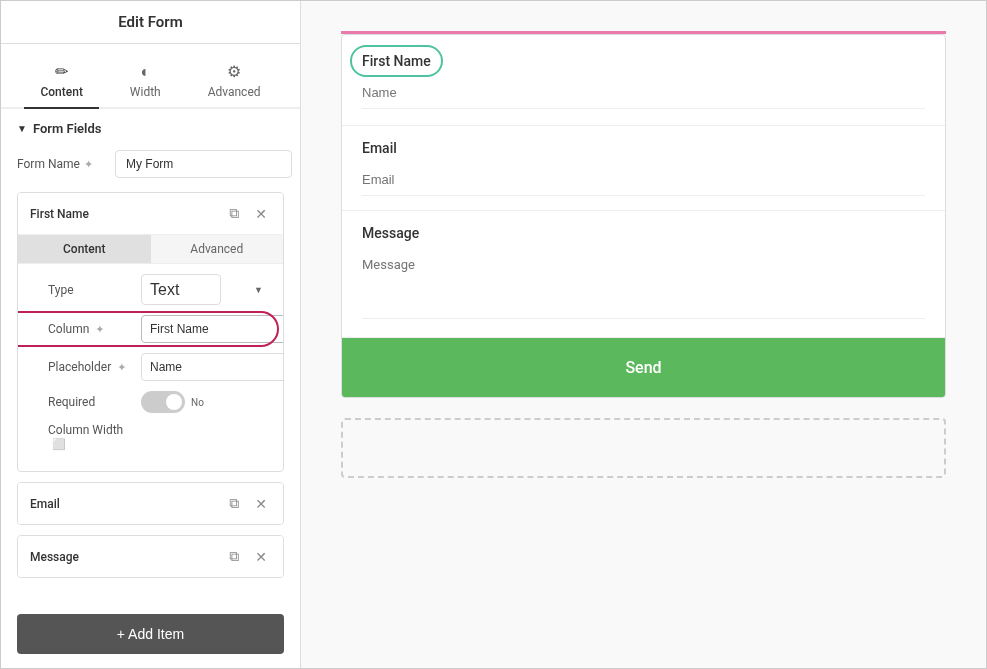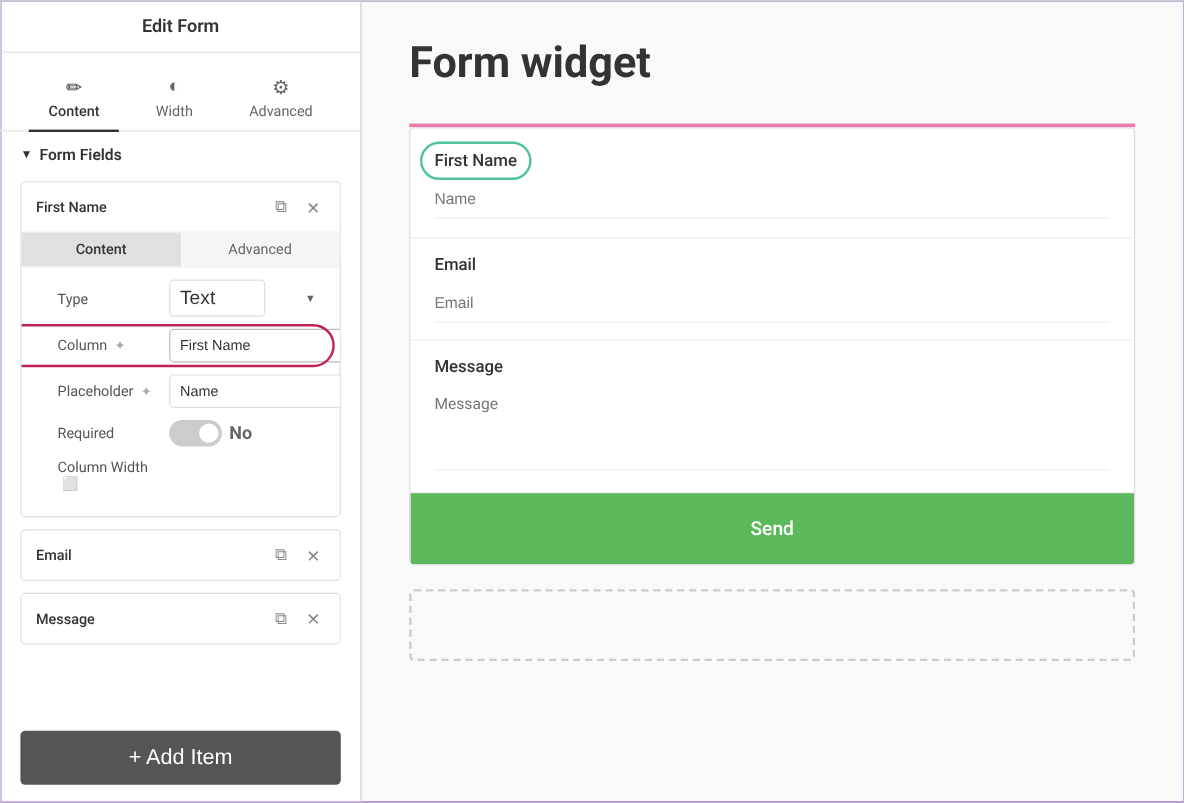--- a/index.html
+++ b/index.html
@@ -7,21 +7,21 @@
       font-family: -apple-system, BlinkMacSystemFont, 'Segoe UI', Roboto, sans-serif;
       background: #f0f0f0;
       display: flex;
       justify-content: center;
       align-items: center;
       min-height: 100vh;
     }
     .app-container {
       width: 987px;
       height: 669px;
-      background: #6d28d9;
+      background: #8b5cf6;
       display: flex;
       border: 1px solid #ccc;
       overflow: hidden;
     }
 
     
     .left-panel {
       width: 300px;
       min-width: 300px;
       background: #fff;
@@ -249,23 +249,22 @@
       content: '';
       position: absolute;
       right: 3px;
       top: 3px;
       width: 16px;
       height: 16px;
       background: #fff;
       border-radius: 50%;
     }
     .toggle-label {
-      font-size: 15px;
+      font-size: 10px;
       color: #666;
-      font-weight: bold;
     }
 
     
     .select-wrapper {
       position: relative;
       flex: 1;
     }
     .select-wrapper::after {
       content: '▼';
       position: absolute;
@@ -278,21 +277,21 @@
     }
 
     
     .add-item-btn {
       margin: auto 16px 16px;
       background: #555;
       color: #fff;
       border: none;
       border-radius: 4px;
       padding: 12px 20px;
-      font-size: 18px;
+      font-size: 14px;
       cursor: pointer;
       display: flex;
       align-items: center;
       justify-content: center;
       gap: 6px;
       width: calc(100% - 32px);
     }
 
     
     .right-panel {
@@ -430,20 +429,27 @@
       </div>
     </div>
 
     <div class="panel-body">
 
       <div class="section-title">
         <span class="arrow">▼</span>
         <span>Form Fields</span>
       </div>
 
+      <div class="form-row">
+        <label class="form-label">
+          <span>Form Name</span>
+          <span class="drag-icon">✦</span>
+        </label>
+        <input class="form-input" type="text" value="My Form" style="">
+      </div>
 
       <div class="field-item">
         <div class="field-item-header">
           <span class="field-item-title">First Name</span>
           <div class="field-actions">
             <button class="field-action-btn" title="Copy">⧉</button>
             <button class="field-action-btn" title="Delete">✕</button>
           </div>
         </div>
 
@@ -532,21 +538,20 @@
       </div>
 
     </div>
 
     <button class="add-item-btn">
       <span>+ Add Item</span>
     </button>
   </div>
 
   <div class="right-panel">
-    <div class="widget-title">Form widget</div>
 
     <div class="form-widget-wrapper">
       <div class="pink-top-border"></div>
       <div class="form-widget">
 
         <div class="form-field-group first-name-field">
           <div class="first-name-label-wrap">
             <div class="first-name-label">First Name</div>
             <div class="green-circle"></div>
           </div>

